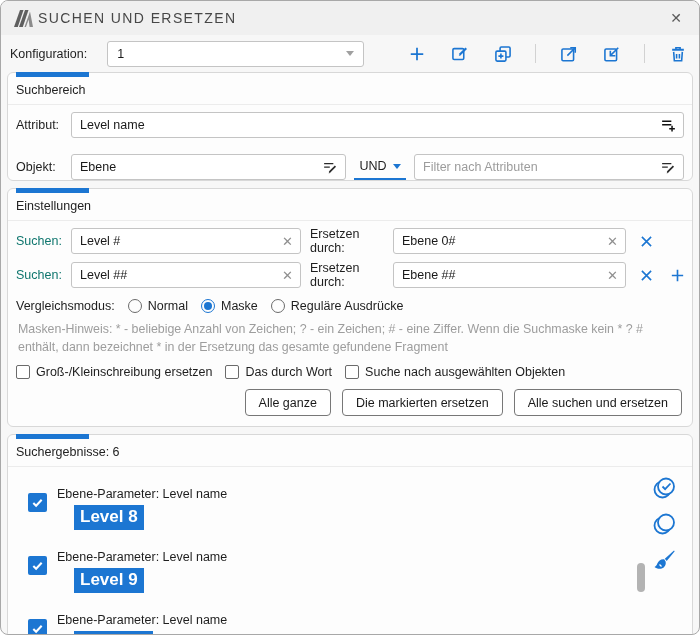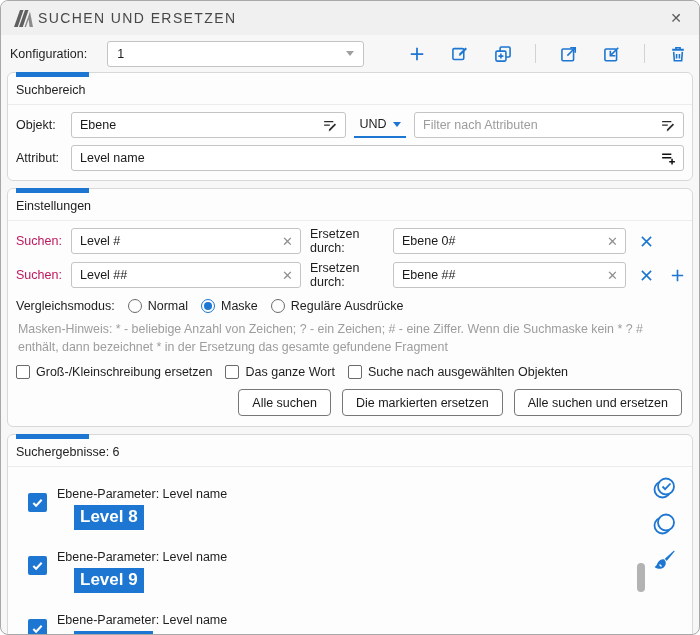--- a/index.html
+++ b/index.html
@@ -60,21 +60,21 @@
   .attr-field { flex:1; }
 
   .und-box { width:52px; flex:none; margin:0 8px; height:25px;
     display:flex; align-items:center; justify-content:center; gap:6px;
     border-bottom:2px solid #1c76d2; font-size:12.5px; color:#1e1e1e; }
   .und-arrow { width:0; height:0; border-left:4px solid transparent;
     border-right:4px solid transparent; border-top:5px solid #1c76d2; }
 
   
   .sr-row { display:flex; align-items:center; padding:6px 8px 0; }
-  .sr-label { width:55px; flex:none; font-size:12.5px; color:#be185d; }
+  .sr-label { width:55px; flex:none; font-size:12.5px; color:#0f766e; }
   .search-field { width:230px; flex:none; }
   .rep-label { width:92px; flex:none; font-size:12.5px; color:#1e1e1e;
     padding-left:9px; }
   .replace-field { width:233px; flex:none; }
   .rowbtn { width:22px; height:22px; margin-left:9px; display:flex;
     align-items:center; justify-content:center; flex:none; }
   .rowbtn svg { width:17px; height:17px; }
 
   .radio-row { display:flex; align-items:center; padding:10px 8px 0; gap:13px;
     font-size:12.5px; color:#1e1e1e; }
@@ -186,20 +186,33 @@
         <path d="M10.3 12v5.5 M13.7 12v5.5"></path>
         </svg>
     </span>
   </div>
 
   <div class="card">
     <div class="tab-indicator"></div>
     <div class="card-title">Suchbereich</div>
     <div class="card-divider"></div>
 
+    <div class="form-row last">
+      <span class="flabel">Attribut:</span>
+      <div class="field attr-field">
+        <input value="Level name" style="">
+        <span class="ficon">
+          <svg viewBox="0 0 24 24" fill="none" stroke="#111" stroke-width="2.1">
+            <path d="M3 6h13 M3 11h13"></path>
+            <path d="M17 12.5v8 M13 16.5h8"></path>
+            </svg>
+        </span>
+      </div>
+    </div>
+
     <div class="form-row">
       <span class="flabel">Objekt:</span>
       <div class="field obj-field">
         <input value="Ebene" style="">
         <span class="ficon">
           <svg viewBox="0 0 24 24" fill="none" stroke="#2a2a2a" stroke-width="2">
             <path d="M3 6.5h13 M3 11.5h8"></path>
             <path d="M10.5 18.5 L19 10" stroke-width="2.4"></path>
             <path d="M10.5 18.5l-1.3 1.6 2.8-.3z" fill="#2a2a2a" stroke="none"></path>
             </svg>
@@ -209,33 +222,20 @@
         <span>UND</span>
         <span class="und-arrow"></span>
       </div>
       <div class="field filter-field">
         <input placeholder="Filter nach Attributen" style="">
         <span class="ficon">
           <svg viewBox="0 0 24 24" fill="none" stroke="#2a2a2a" stroke-width="2">
             <path d="M3 6.5h13 M3 11.5h8"></path>
             <path d="M10.5 18.5 L19 10" stroke-width="2.4"></path>
             <path d="M10.5 18.5l-1.3 1.6 2.8-.3z" fill="#2a2a2a" stroke="none"></path>
-            </svg>
-        </span>
-      </div>
-    </div>
-
-    <div class="form-row last">
-      <span class="flabel">Attribut:</span>
-      <div class="field attr-field">
-        <input value="Level name" style="">
-        <span class="ficon">
-          <svg viewBox="0 0 24 24" fill="none" stroke="#111" stroke-width="2.1">
-            <path d="M3 6h13 M3 11h13"></path>
-            <path d="M17 12.5v8 M13 16.5h8"></path>
             </svg>
         </span>
       </div>
     </div>
   </div>
 
   <div class="card">
     <div class="tab-indicator"></div>
     <div class="card-title">Einstellungen</div>
     <div class="card-divider"></div>
@@ -299,30 +299,30 @@
 
     <div class="hint">Masken-Hinweis: * - beliebige Anzahl von Zeichen; ? - ein Zeichen; # - eine Ziffer. Wenn die Suchmaske kein * ? # enthält, dann bezeichnet * in der Ersetzung das gesamte gefundene Fragment</div>
 
     <div class="check-row">
       <label class="checkbox">
         <span class="cb"></span>
         <span>Groß-/Kleinschreibung ersetzen</span>
       </label>
       <label class="checkbox">
         <span class="cb"></span>
-        <span>Das ganze Wort</span>
+        <span>Das durch Wort</span>
       </label>
       <label class="checkbox">
         <span class="cb"></span>
         <span>Suche nach ausgewählten Objekten</span>
       </label>
     </div>
 
     <div class="button-row">
-      <button class="btn">Alle suchen</button>
+      <button class="btn">Alle ganze</button>
       <button class="btn">Die markierten ersetzen</button>
       <button class="btn">Alle suchen und ersetzen</button>
     </div>
   </div>
 
   <div class="card results">
     <div class="tab-indicator"></div>
     <div class="card-title">
       <span>Suchergebnisse:</span>
       <span>6</span>

